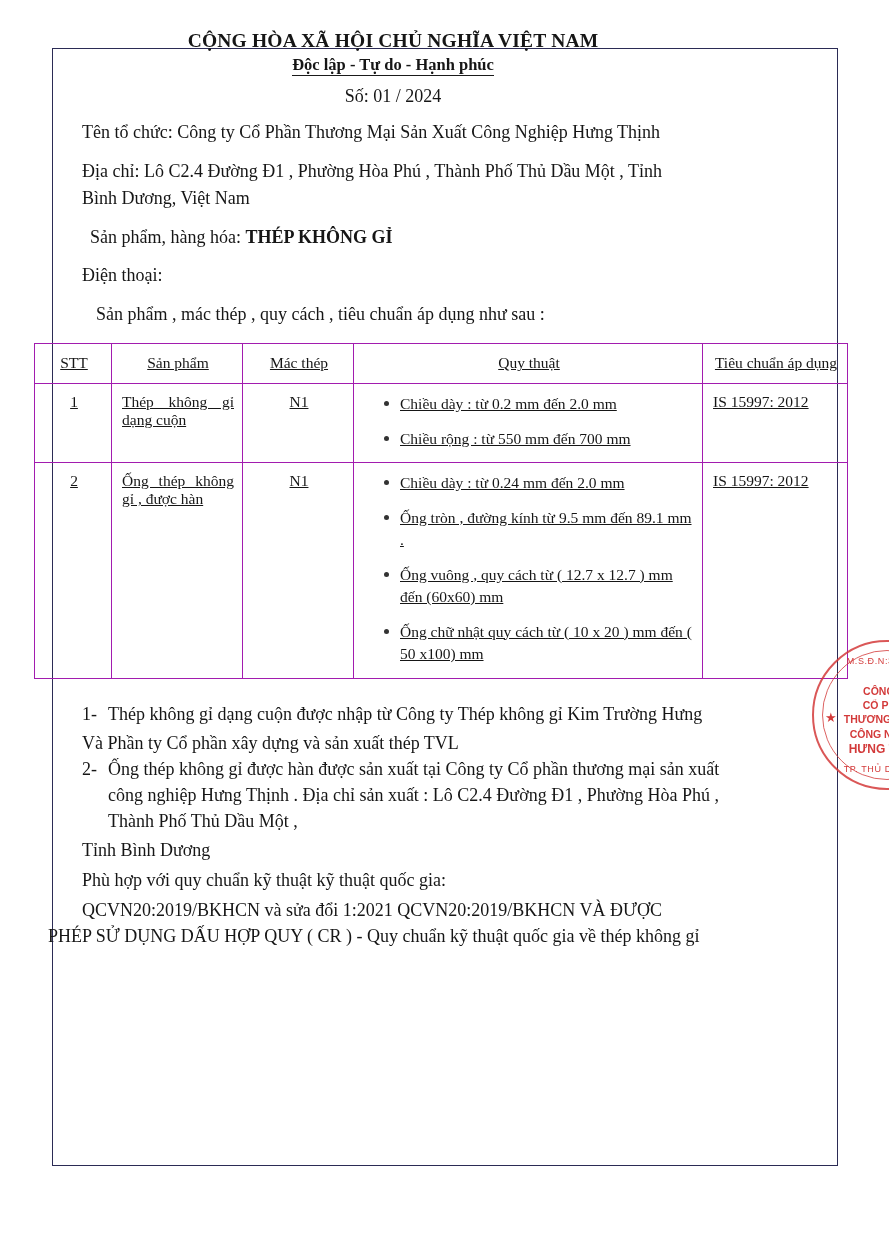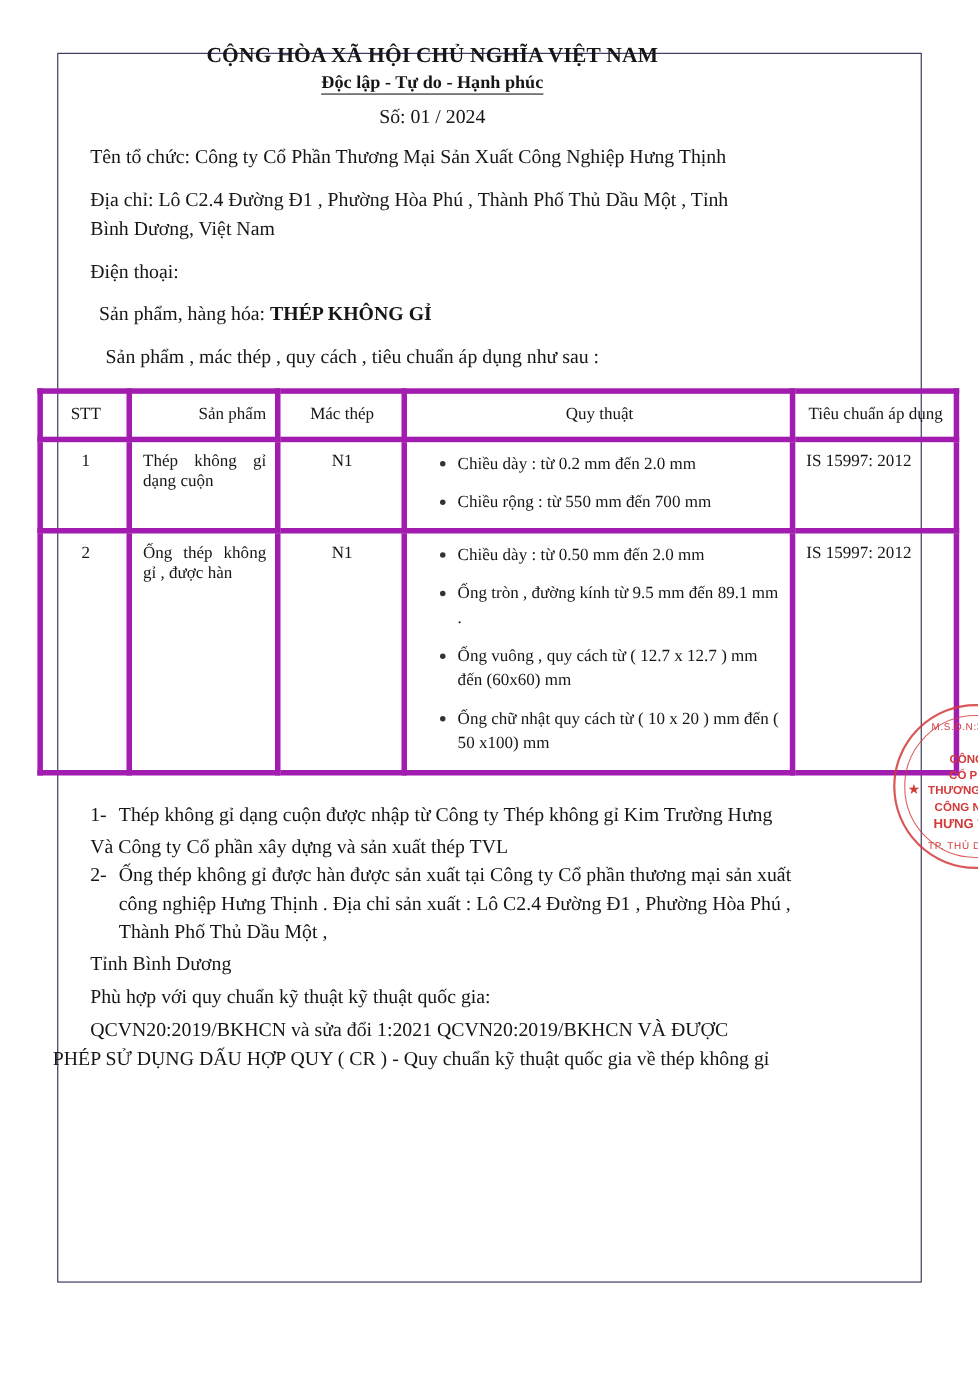--- a/index.html
+++ b/index.html
@@ -20,21 +20,21 @@
     left: 52px;
     top: 48px;
     width: 786px;
     height: 1118px;
     border: 1.5px solid #2b2b55;
     box-sizing: border-box;
   }
   .page-inner {
     position: absolute;
     left: 0;
-    top: 18px;
+    top: 8px;
     width: 786px;
     padding: 22px 34px 0 34px;
     box-sizing: border-box;
   }
   .nation-title {
     text-align: center;
     font-weight: bold;
     font-size: 19.5px;
     letter-spacing: 0.2px;
   }
@@ -80,31 +80,32 @@
   }
 
   table.spec {
     margin-top: 16px;
     border-collapse: collapse;
     width: 718px;
     table-layout: fixed;
     font-size: 15.5px;
   }
   table.spec th, table.spec td {
-    border: 5px solid #a21caf;
+    border: 1px solid #a21caf;
     vertical-align: top;
     padding: 9px 8px 10px 10px;
     font-weight: normal;
+    text-decoration: underline;
   }
   table.spec th {
     padding-top: 10px;
     padding-bottom: 11px;
   }
   .col-stt { width: 58px; text-align: center; }
-  .col-sp { width: 112px; text-align: right; }
+  .col-sp { width: 112px; }
   .col-mac { width: 92px; text-align: center; }
   .col-quy { width: 330px; }
   .col-tc { width: 126px; }
   td.center { text-align: center; }
   td.just-txt { text-align: justify; }
   ul.bullets {
     margin: 0;
     padding-left: 20px;
     list-style: none;
   }
@@ -231,22 +232,22 @@
 <div class="page-inner">
 
   <div class="nation-title">CỘNG HÒA XÃ HỘI CHỦ NGHĨA VIỆT NAM</div>
   <div class="nation-sub"><span>Độc lập - Tự do - Hạnh phúc</span></div>
 
   <div class="doc-number">Số: 01 / 2024</div>
 
   <div class="field-line">Tên tổ chức: Công ty Cổ Phần Thương Mại Sản Xuất Công Nghiệp Hưng Thịnh</div>
   <div class="field-line">Địa chỉ: Lô C2.4 Đường Đ1 , Phường Hòa Phú , Thành Phố Thủ Dầu Một , Tỉnh</div>
   <div class="field-line tight">Bình Dương, Việt Nam</div>
+  <div class="field-line indent-more"><span>Sản phẩm, hàng hóa: </span><b>THÉP KHÔNG GỈ</b></div>
   <div class="field-line">Điện thoại:</div>
-  <div class="field-line indent-more"><span>Sản phẩm, hàng hóa: </span><b>THÉP KHÔNG GỈ</b></div>
   <div class="field-line indent-most">Sản phẩm , mác thép , quy cách , tiêu chuẩn áp dụng như sau :</div>
 
   <table class="spec">
     <thead>
       <tr>
         <th class="col-stt">STT</th>
         <th class="col-sp">Sản phẩm</th>
         <th class="col-mac">Mác thép</th>
         <th class="col-quy">Quy thuật</th>
         <th class="col-tc">Tiêu chuẩn áp dụng</th>
@@ -264,37 +265,37 @@
           </ul>
         </td>
         <td class="col-tc">IS 15997: 2012</td>
       </tr>
       <tr>
         <td class="col-stt center">2</td>
         <td class="col-sp just-txt">Ống thép không gỉ , được hàn</td>
         <td class="col-mac center">N1</td>
         <td class="col-quy">
           <ul class="bullets">
-            <li>Chiều dày : từ 0.50 mm đến 2.0 mm</li>
+            <li>Chiều dày : từ 0.24 mm đến 2.0 mm</li>
             <li>Ống tròn , đường kính từ 9.5 mm đến 89.1 mm .</li>
             <li>Ống vuông , quy cách từ ( 12.7 x 12.7 ) mm đến (60x60) mm</li>
             <li>Ống chữ nhật quy cách từ ( 10 x 20 ) mm đến ( 50 x100) mm</li>
           </ul>
         </td>
         <td class="col-tc">IS 15997: 2012</td>
       </tr>
     </tbody>
   </table>
 
   <div class="notes">
     <div class="note-item">
       <div class="note-num">1-</div>
       <div class="note-text">Thép không gỉ dạng cuộn được nhập từ Công ty Thép không gỉ Kim Trường Hưng</div>
     </div>
-    <div class="note-plain">Và Công ty Cổ phần xây dựng và sản xuất thép TVL</div>
+    <div class="note-plain">Và Phần ty Cổ phần xây dựng và sản xuất thép TVL</div>
 
     <div class="note-item">
       <div class="note-num">2-</div>
       <div class="note-text">Ống thép không gỉ được hàn được sản xuất tại Công ty Cổ phần thương mại sản xuất công nghiệp Hưng Thịnh . Địa chỉ sản xuất : Lô C2.4 Đường Đ1 , Phường Hòa Phú , Thành Phố Thủ Dầu Một ,</div>
     </div>
     <div class="note-plain">Tỉnh Bình Dương</div>
   </div>
 
   <div class="footer-para">Phù hợp với quy chuẩn kỹ thuật kỹ thuật quốc gia:</div>
   <div class="footer-para full">

